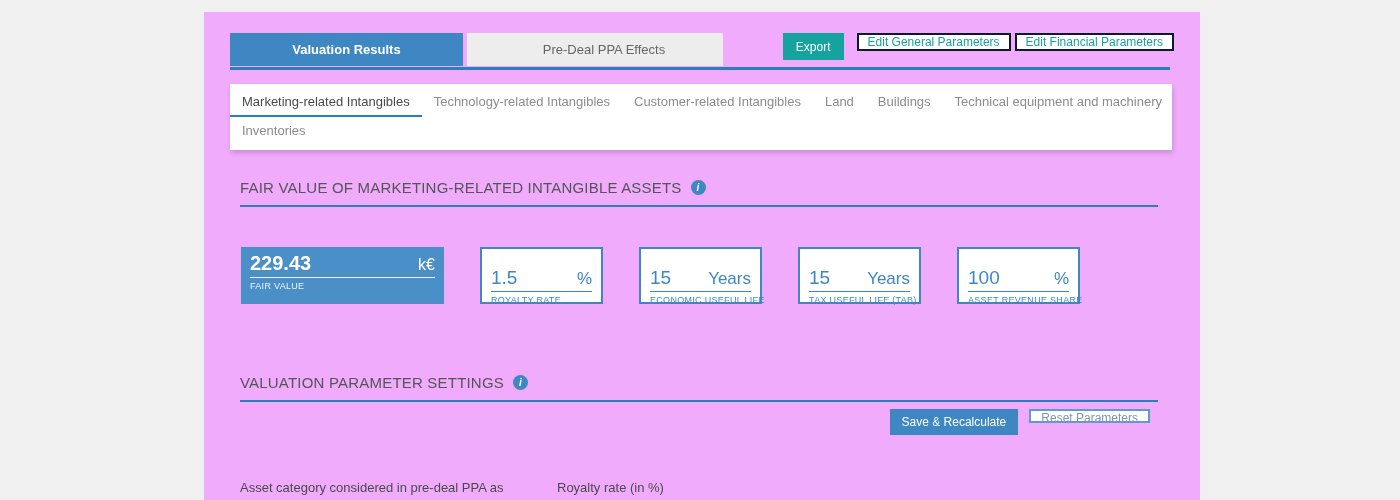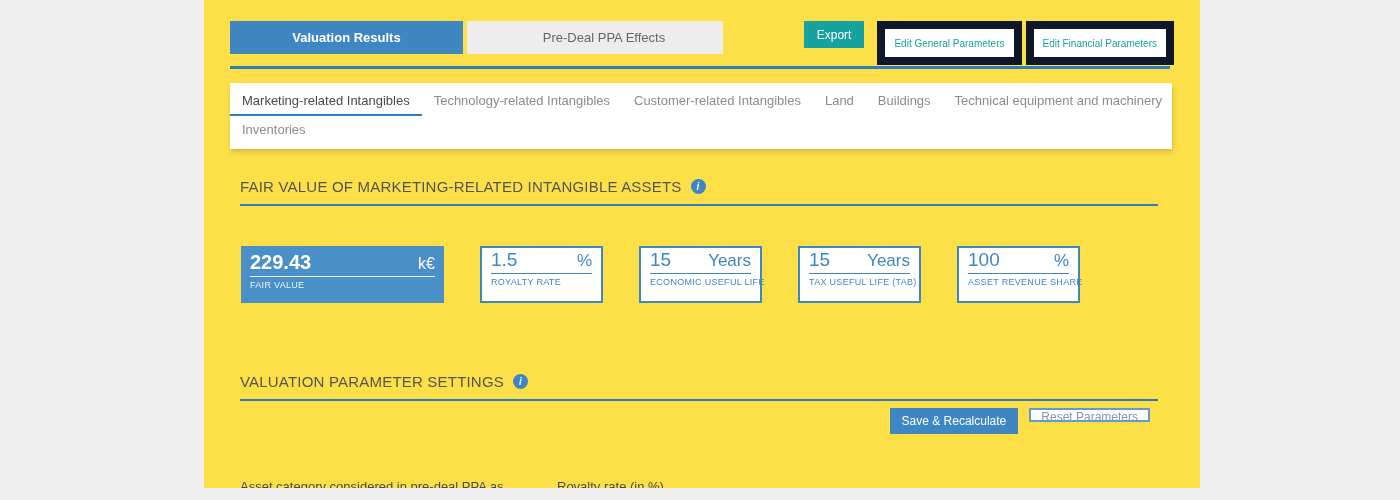--- a/index.html
+++ b/index.html
@@ -4,41 +4,41 @@
 <style>
   * { box-sizing: border-box; }
   html, body { margin: 0; padding: 0; }
   body {
     width: 1400px; height: 500px; overflow: hidden; position: relative;
     background: #f0f0f0;
     font-family: "Liberation Sans", sans-serif;
     color: #4a4a4a;
   }
   .panel {
-    position: absolute; left: 204px; top: 0;
+    position: absolute; left: 204px; top: 12px;
     width: 996px; height: 488px;
-    background: #fde047; overflow: hidden;
+    background: #f0abfc; overflow: hidden;
   }
 
   
   .tabbar { display: flex; align-items: flex-start; padding: 21px 26px 0 26px; }
   .tab { height: 33px; display: flex; align-items: center; justify-content: center;
          font-size: 13px; cursor: pointer; }
   .tab.active { width: 233px; background: #3e87c3; color: #ffffff; font-weight: bold; }
   .tab.inactive { width: 256px; background: #ededed; color: #666666; margin-left: 4px; padding-left: 18px; }
   .tab-spacer { flex: 1; }
   .btn-export {
     height: 27px; padding: 0 13px; margin-right: 9px;
     background: #16a29f; color: #ffffff; border: none;
     font-size: 12px; font-family: inherit; cursor: pointer; margin-left: 32px;
   }
   .btn-teal-outline {
-    height: 44px; padding: 0 9px; margin-left: 4px;
-    background: #ffffff; color: #16a29f; border: 8px solid #0f172a;
-    font-size: 10px; font-family: inherit; cursor: pointer; white-space: nowrap;
+    height: 18px; padding: 0 9px; margin-left: 4px;
+    background: #ffffff; color: #16a29f; border: 2px solid #0f172a;
+    font-size: 12px; font-family: inherit; cursor: pointer; white-space: nowrap;
   }
   .rule-main { height: 3px; background: #2d7dc1; margin: 1px 30px 0 26px; }
 
   
   .subbar {
     margin: 14px 28px 0 26px; background: #ffffff; padding: 4px 0 6px 0;
     box-shadow: 1px 3px 5px rgba(0,0,0,0.16);
   }
   .subrow { display: flex; flex-wrap: nowrap; }
   .subtab {
@@ -62,21 +62,21 @@
   
   .cards { display: flex; gap: 36px; margin: 40px 42px 0 37px; }
   .card { height: 57px; flex: none; }
   .card.filled { width: 203px; background: #4a8fc7; color: #ffffff; }
   .card.outline { width: 123px; background: #ffffff; border: 2px solid #3e87c3; color: #3e87c3; }
   .card .vrow {
     display: flex; justify-content: space-between; align-items: baseline;
     margin: 0 9px; padding: 5px 0 2px 0;
   }
   .card.filled .vrow { border-bottom: 1px solid rgba(255,255,255,0.9); }
-  .card.outline .vrow { border-bottom: 1px solid #3e87c3; padding-top: 1px; }
+  .card.outline .vrow { border-bottom: 1px solid #3e87c3; padding-top: 18px; }
   .card .val { font-size: 20px; font-weight: bold; }
   .card.outline .val { font-weight: normal; font-size: 19px; }
   .card .unit { font-size: 16px; }
   .card.outline .unit { font-size: 17px; }
   .card .clabel { font-size: 9px; letter-spacing: 0.3px; margin: 3px 9px 0 9px; white-space: nowrap; }
   .card.filled .clabel { color: #eef5fb; }
 
   
   .actions { display: flex; justify-content: flex-end; gap: 11px; margin: 7px 50px 0 0; }
   .btn-save {

